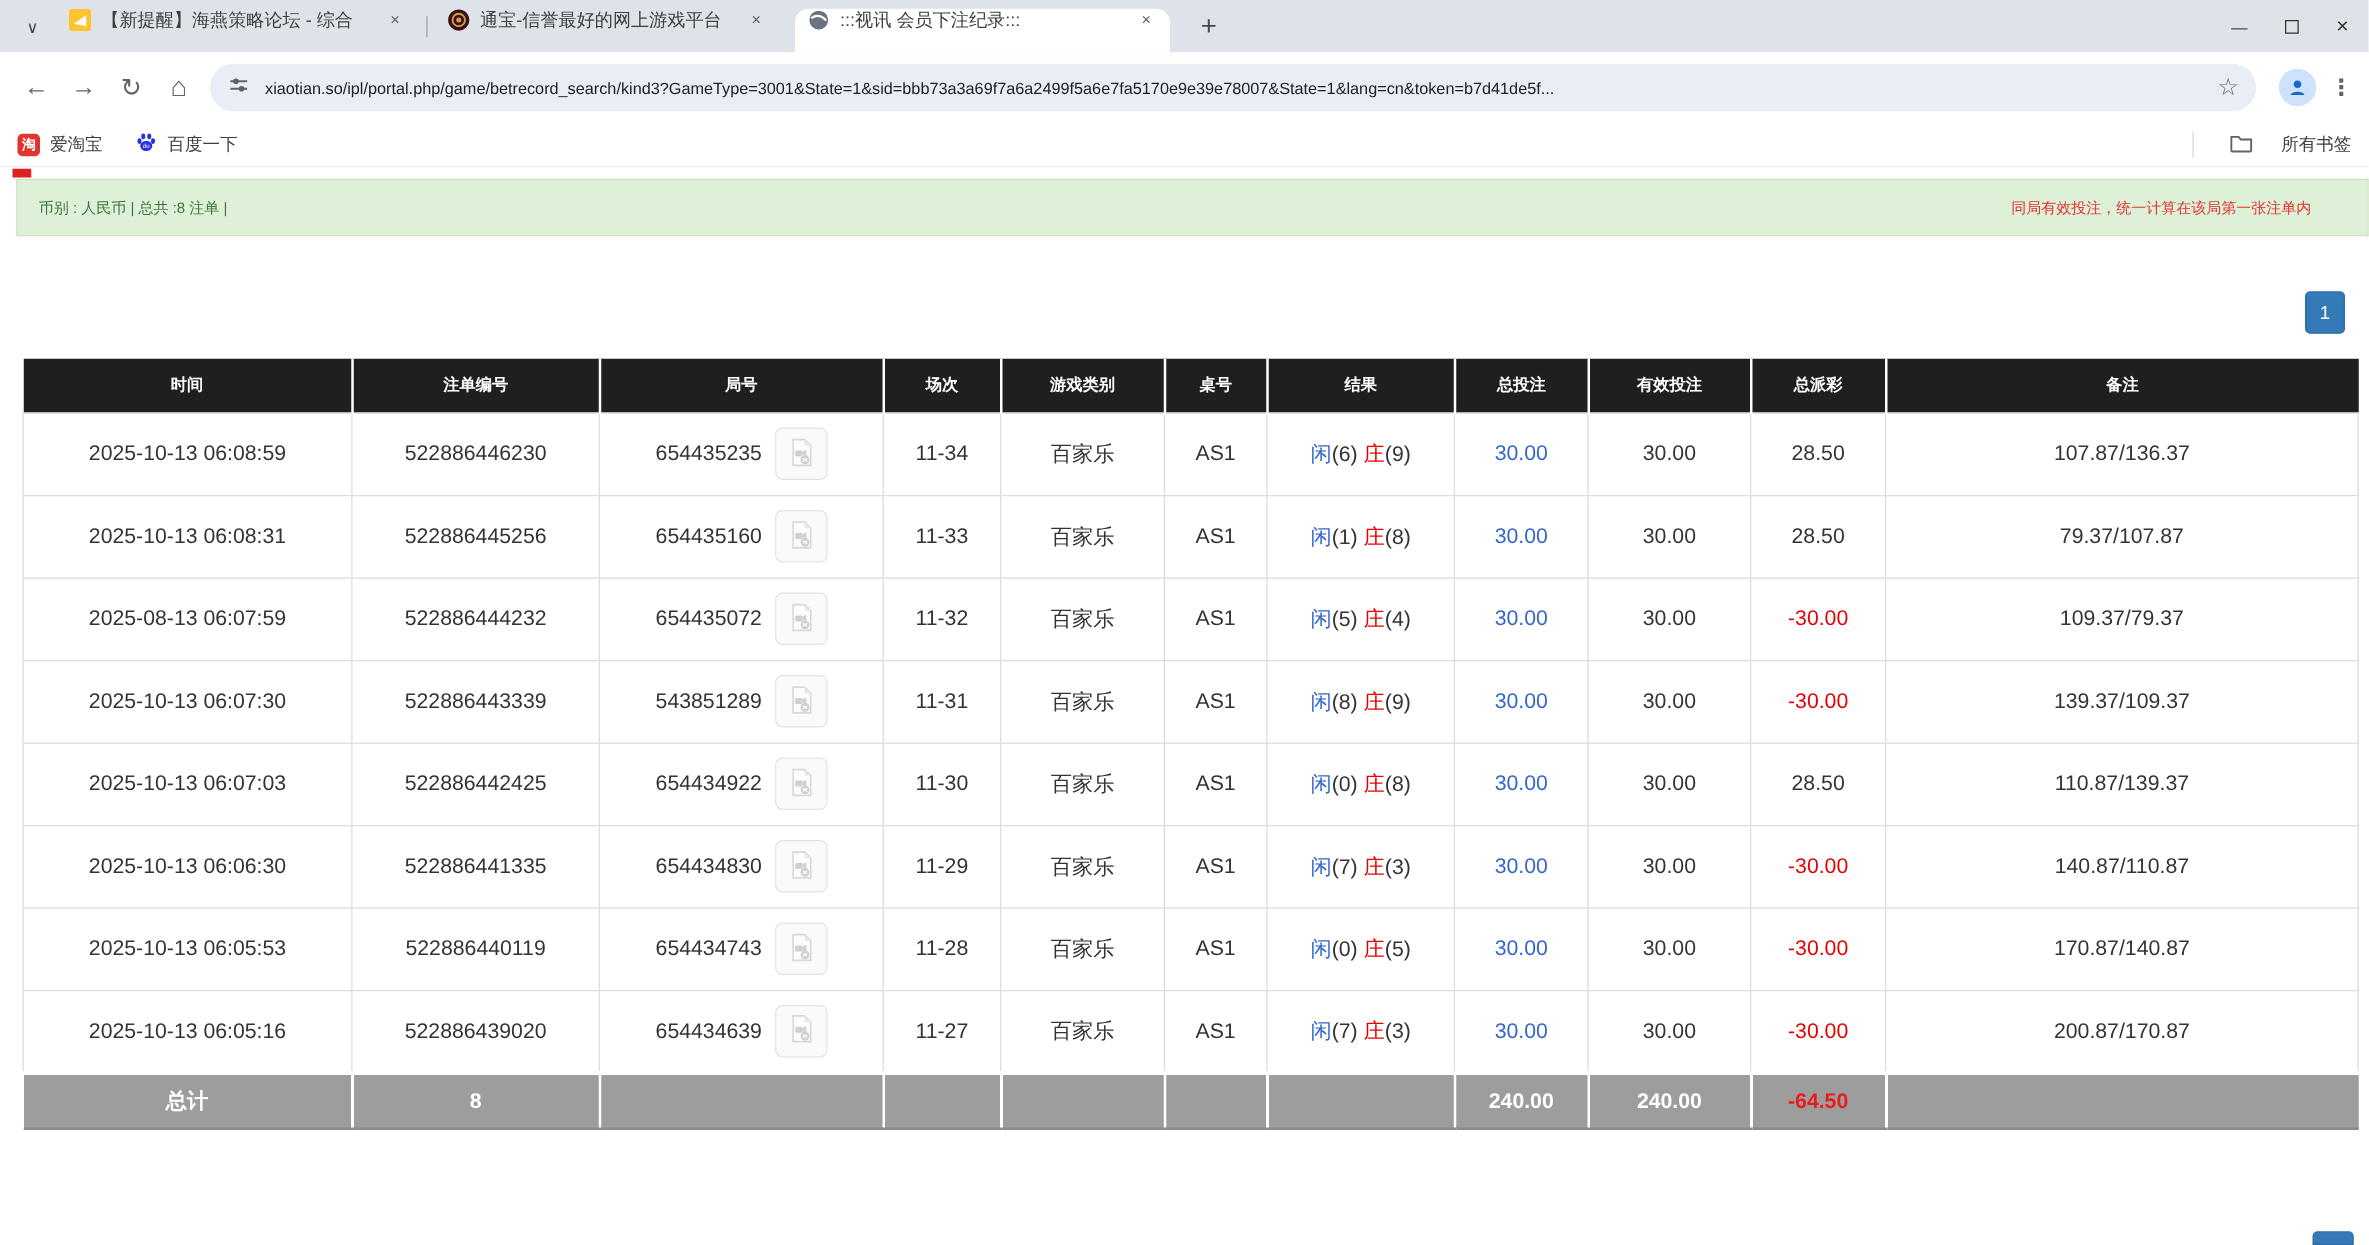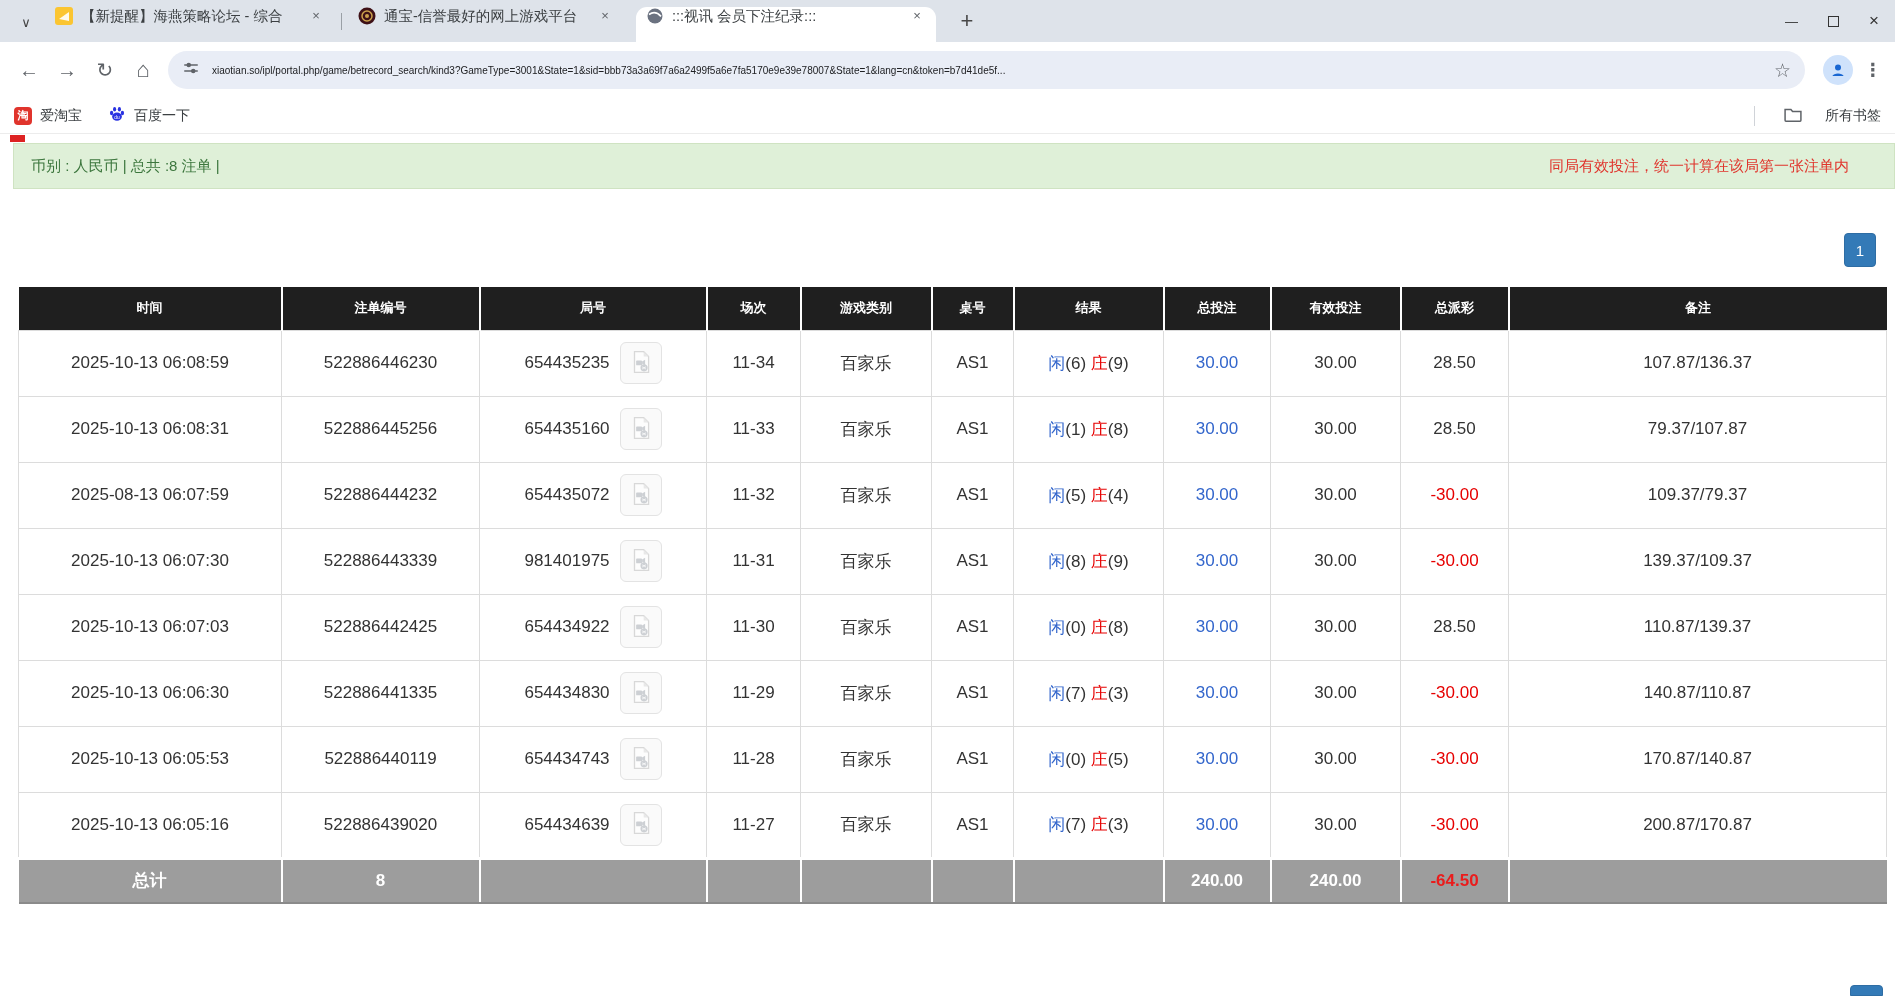--- a/index.html
+++ b/index.html
@@ -30,40 +30,40 @@
   .win-max{width:11px;height:11px;border:1.6px solid #333;}
   .win-close{font-size:17px;}
 
   .toolbar{position:absolute;top:42px;left:0;right:0;height:56px;background:#fff;
     display:flex;align-items:center;padding:0 10px;}
   .navbtn{width:38px;height:38px;display:flex;align-items:center;justify-content:center;
     font-size:20px;color:#5f6368;border-radius:50%;flex:0 0 auto;}
   .navbtn.home{font-size:22px;}
   .urlpill{flex:1;height:38px;background:#e9edf6;border-radius:19px;display:flex;
     align-items:center;padding:0 14px;margin:0 10px 0 6px;min-width:0;}
-  .url-text{font-size:10px;color:#202124;white-space:nowrap;overflow:hidden;flex:1;margin-left:12px;}
+  .url-text{font-size:13px;color:#202124;white-space:nowrap;overflow:hidden;flex:1;margin-left:12px;}
   .star{font-size:19px;color:#5f6368;margin-left:10px;}
   .avatar{width:30px;height:30px;border-radius:50%;background:#cfe2fb;display:flex;
     align-items:center;justify-content:center;flex:0 0 auto;margin:0 8px;}
   .menu-dots{font-size:18px;color:#5f6368;width:24px;text-align:center;font-weight:bold;}
 
   .bookmarksbar{position:absolute;top:98px;left:0;right:0;height:36px;background:#fff;
     display:flex;align-items:center;padding:0 14px;font-size:14px;color:#3c4043;
     border-bottom:1px solid #ececec;}
   .bm-item{display:flex;align-items:center;gap:8px;margin-right:26px;cursor:pointer;}
   .tb-icon{width:18px;height:18px;border-radius:4px;background:#e0342c;color:#fff;font-size:11px;
     font-weight:bold;display:flex;align-items:center;justify-content:center;flex:0 0 auto;}
   .bm-right{margin-left:auto;display:flex;align-items:center;gap:22px;white-space:nowrap;}
   .bm-divider{width:1px;height:20px;background:#d0d3d8;margin-right:6px;}
 
   
   .page{position:absolute;top:134px;left:0;right:0;bottom:0;background:#fff;}
   .red-frag{position:absolute;left:10px;top:1px;width:15px;height:7px;background:#d22;}
   .banner{position:absolute;left:13px;right:0;top:9px;height:46px;background:var(--banner-bg);
-    border:1px solid #cfe3c2;display:flex;align-items:center;padding:0 45px 0 17px;font-size:15px;}
+    border:1px solid #cfe3c2;display:flex;align-items:center;padding:0 45px 0 17px;font-size:12px;}
   .banner-left{color:var(--banner-text);}
   .banner-right{margin-left:auto;color:var(--warn-red);}
   .pager{position:absolute;right:19px;top:99px;width:32px;height:34px;background:var(--page-btn);
     border:1px solid #2e6da4;border-radius:4px;color:#fff;font-size:15px;display:flex;
     align-items:center;justify-content:center;cursor:pointer;}
   .pager-bottom{position:absolute;right:12px;top:851px;width:33px;height:11px;background:var(--page-btn);
     border:1px solid #2e6da4;border-radius:4px 4px 0 0;}
 
   table{position:absolute;left:18px;top:153px;width:1869px;border-collapse:collapse;table-layout:fixed;}
   thead th{background:var(--header-bg);color:#fff;font-size:13px;font-weight:bold;height:43px;
@@ -308,21 +308,21 @@
           <td>AS1</td>
           <td><span class="res-player">闲</span><span>(5) </span><span class="res-banker">庄</span><span>(4)</span></td>
           <td class="amount-link">30.00</td>
           <td>30.00</td>
           <td class="neg">-30.00</td>
           <td>109.37/79.37</td>
         </tr>
         <tr>
           <td>2025-10-13 06:07:30</td>
           <td>522886443339</td>
-          <td><span class="round-text">981401975</span><button class="video-btn">
+          <td><span class="round-text">543851289</span><button class="video-btn">
               <span><svg width="26" height="26" viewBox="0 0 24 24" fill="none">
                   <path d="M6 2.5h8.5L19 7v14.5H6z" fill="#fdfdfd" stroke="#d8d8d8" stroke-width="1.2"></path>
                   <path d="M14.5 2.5L19 7h-4.5z" fill="#e8e8e8"></path>
                   <rect x="7.5" y="10.5" width="5.5" height="4.5" rx="0.8" fill="#cdd0d4"></rect>
                   <path d="M13 11.5l2.8-1.6v5.2L13 13.5z" fill="#cdd0d4"></path>
                   <circle cx="14.8" cy="17.4" r="3.3" fill="#cdd0d4"></circle>
                   <circle cx="14.8" cy="17.4" r="0.9" fill="#fff"></circle>
                   <circle cx="13.6" cy="16.6" r="0.5" fill="#fff"></circle>
                   <circle cx="16" cy="16.6" r="0.5" fill="#fff"></circle>
                   <circle cx="13.6" cy="18.3" r="0.5" fill="#fff"></circle>

